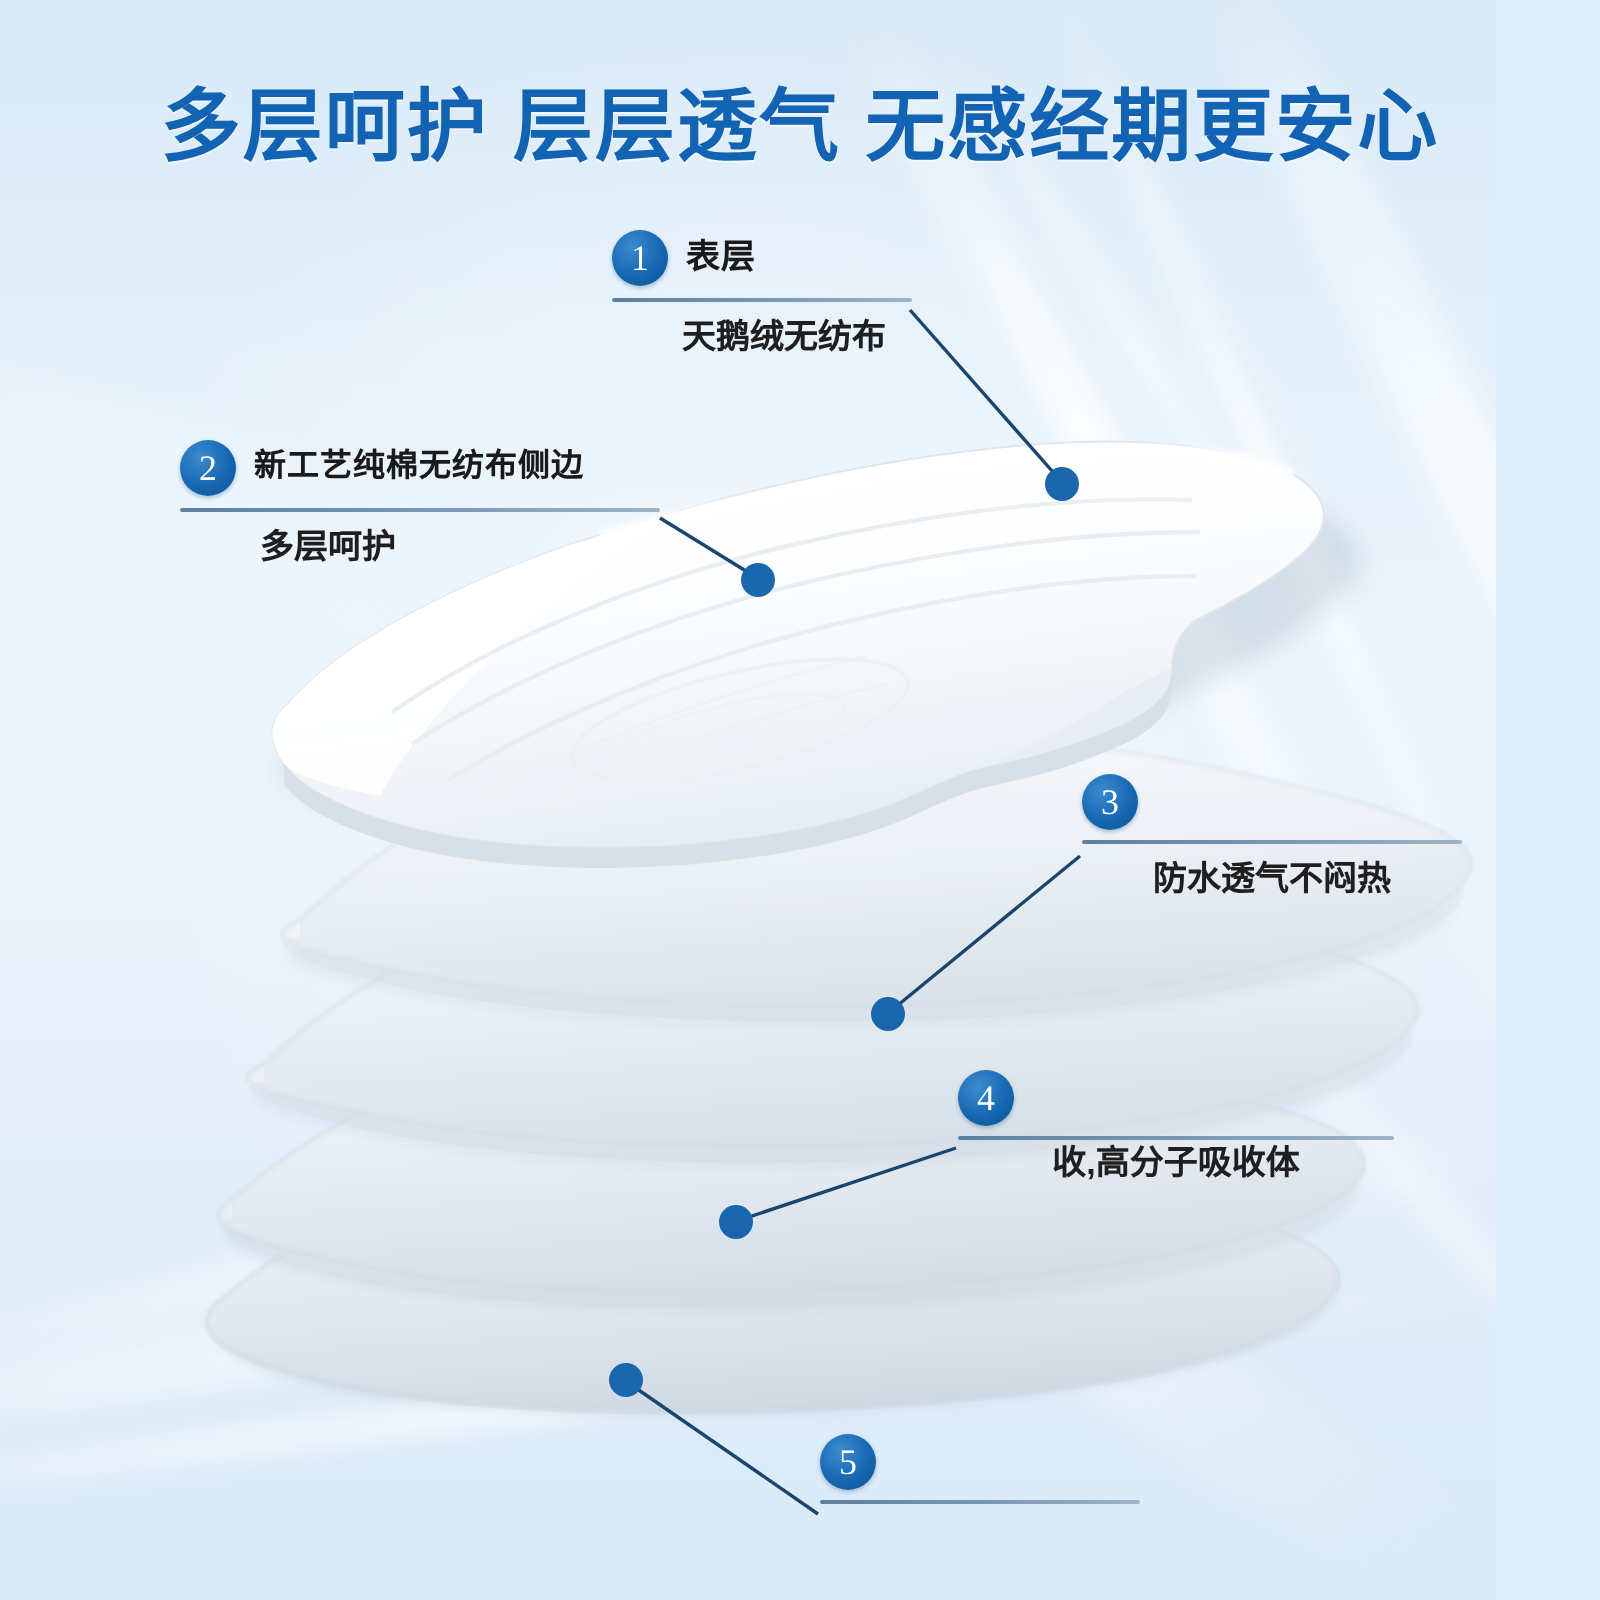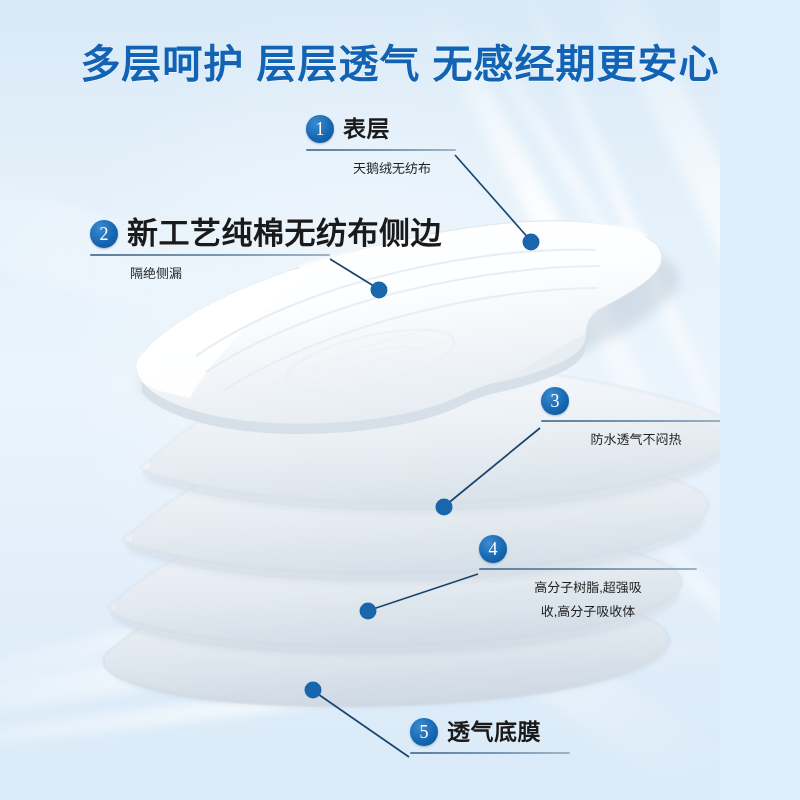--- a/index.html
+++ b/index.html
@@ -6,20 +6,21 @@
   html,body{margin:0;padding:0;}
   body{
     width:800px;height:800px;overflow:hidden;
     font-family:"Liberation Sans","DejaVu Sans",sans-serif;
     background:#dfeefb;
   }
   #poster{
     position:relative;width:720px;height:800px;overflow:hidden;
     background:
       linear-gradient(180deg,#d8e9f7 0%,#e3f0fa 22%,#eaf4fc 48%,#e2eefa 72%,#d9eaf8 100%);
+    padding-left: 28px;
   }
 
   
   .bgfx{position:absolute;inset:0;overflow:hidden;pointer-events:none;}
   .streak{
     position:absolute;
     background:linear-gradient(90deg,rgba(255,255,255,0) 0%,rgba(255,255,255,.95) 45%,rgba(255,255,255,0) 100%);
     filter:blur(6px);
   }
   .s1{width:560px;height:26px;left:430px;top:-10px;transform:rotate(62deg);transform-origin:left center;}
@@ -54,30 +55,30 @@
   .cal-head{display:flex;align-items:center;gap:9px;}
   .badge{
     width:28px;height:28px;border-radius:50%;
     background:radial-gradient(circle at 36% 30%,#3d8bd0 0%,#1668b2 55%,#0d5294 100%);
     color:#ffffff;font-size:18px;line-height:28px;text-align:center;
     font-family:"Liberation Serif","DejaVu Serif",serif;
     flex:0 0 auto;
     box-shadow:0 1px 2px rgba(10,60,110,.3);
   }
   .cal-title{
-    font-size:23px;line-height:30px;font-weight:bold;color:#1a1a1a;
+    font-size:17px;line-height:30px;font-weight:bold;color:#1a1a1a;
     white-space:nowrap;letter-spacing:.5px;
   }
   .rule{
     height:2px;margin-top:5px;
     background:linear-gradient(90deg,#5d7f9e 0%,#7c99b3 55%,#9fb4c7 100%);
     border-radius:1px;
   }
   .cal-sub{
-    font-size:13px;line-height:24px;color:#1f1f1f;font-weight:normal;
+    font-size:17px;line-height:24px;color:#1f1f1f;font-weight:bold;
     margin-top:6px;white-space:nowrap;
   }
   .sub-right{text-align:center;}
   .sub-indent{padding-left:40px;}
 
   
   #leaders{position:absolute;left:0;top:0;pointer-events:none;}
 </style>
 </head>
 <body>
@@ -244,44 +245,42 @@
       <div class="badge">1</div>
       <div class="cal-title">表层</div>
     </div>
     <div class="rule"></div>
     <div class="cal-sub sub-right" style="margin-left:22px;">天鹅绒无纺布</div>
   </div>
 
   <div class="callout" style="left:90px;top:219px;width:240px;">
     <div class="cal-head">
       <div class="badge">2</div>
-      <div class="cal-title" style="font-size:31px;">新工艺纯棉无纺布侧边</div>
-    </div>
-    <div class="rule"></div>
-    <div class="cal-sub sub-indent">隔绝侧漏</div>
+      <div class="cal-title" style="font-size:16px;">新工艺纯棉无纺布侧边</div>
+    </div>
+    <div class="rule"></div>
+    <div class="cal-sub sub-indent">多层呵护</div>
   </div>
 
   <div class="callout" style="left:541px;top:387px;width:190px;">
     <div class="cal-head">
       <div class="badge">3</div>
     </div>
     <div class="rule"></div>
     <div class="cal-sub sub-right">防水透气不闷热</div>
   </div>
 
   <div class="callout" style="left:479px;top:535px;width:218px;">
     <div class="cal-head">
       <div class="badge">4</div>
     </div>
     <div class="rule"></div>
-    <div class="cal-sub sub-right">高分子树脂,超强吸</div>
     <div class="cal-sub sub-right" style="margin-top:0;">收,高分子吸收体</div>
   </div>
 
   <div class="callout" style="left:410px;top:717px;width:160px;">
     <div class="cal-head">
       <div class="badge">5</div>
-      <div class="cal-title">透气底膜</div>
     </div>
     <div class="rule"></div>
   </div>
 
 </div>
 
 </body></html>

